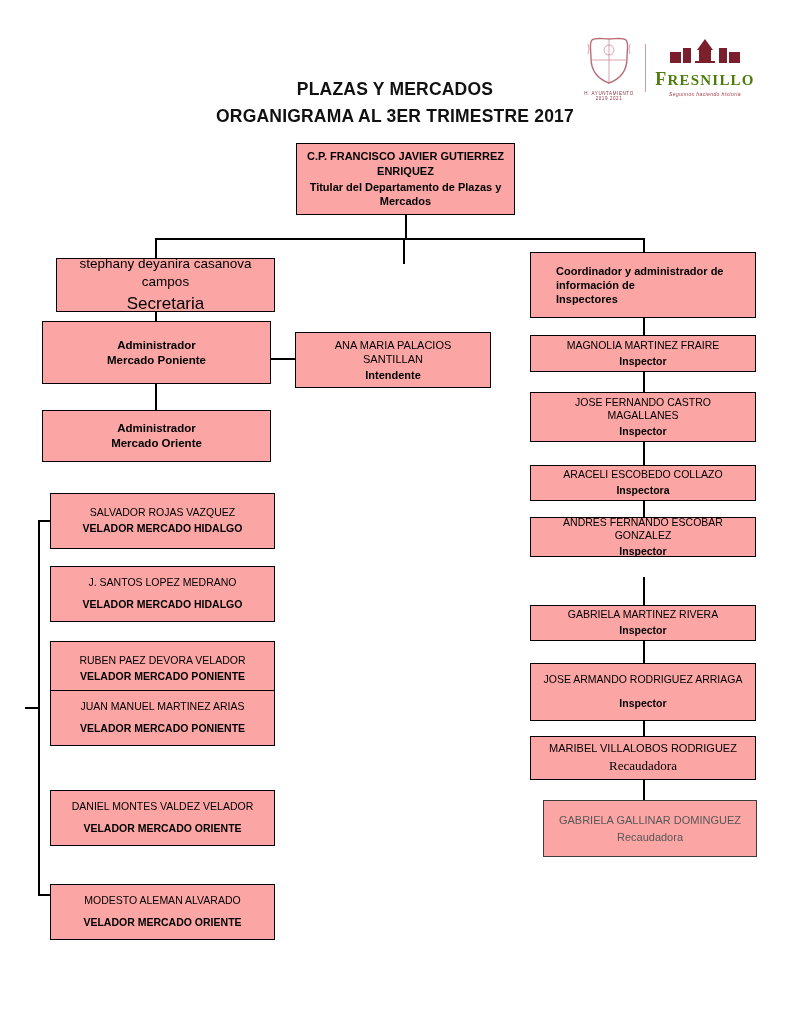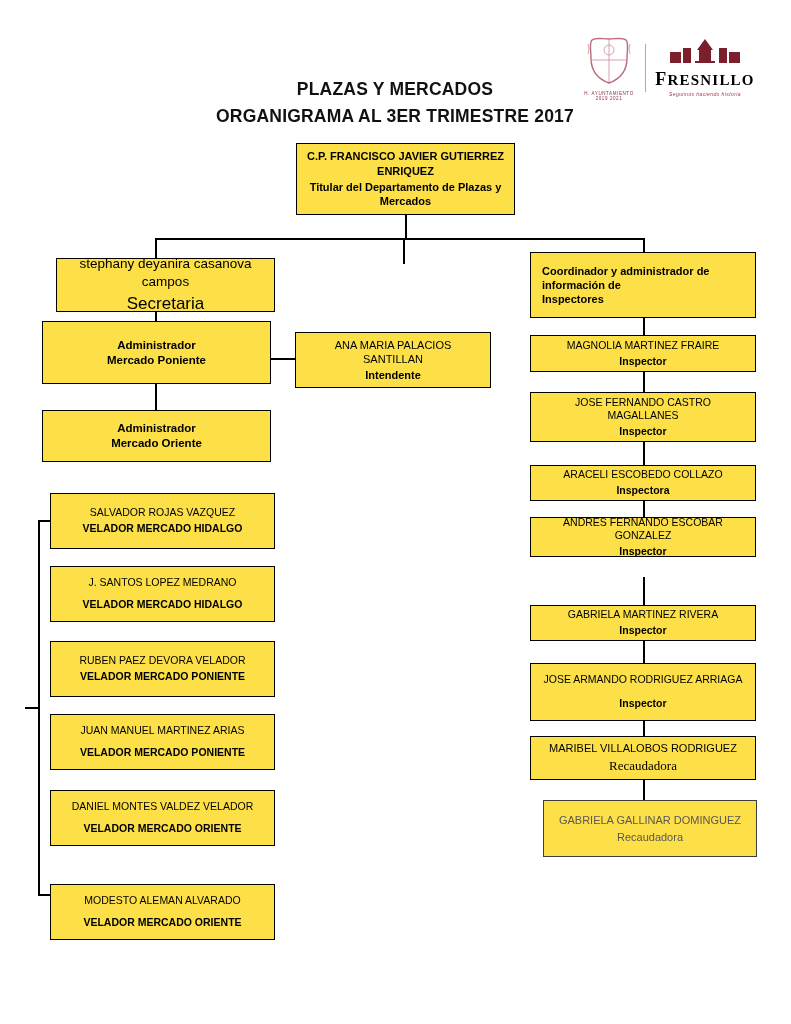--- a/index.html
+++ b/index.html
@@ -9,51 +9,51 @@
 
   
   .pagetitle{position:absolute;left:115px;top:76px;width:560px;text-align:center;
     font-weight:bold;font-size:17.5px;line-height:27px;color:#111;letter-spacing:.2px}
 
   .logos{position:absolute;left:578px;top:36px;width:182px;height:64px;display:flex;align-items:center}
   .crest{width:62px;display:flex;flex-direction:column;align-items:center}
   .crest-caption{font-size:4.5px;color:#8c2f3f;letter-spacing:.6px;margin-top:1px;text-align:center}
   .logo-divider{width:1px;height:48px;background:#cf9aa2;margin:0 5px}
   .citylogo{width:108px;display:flex;flex-direction:column;align-items:center}
-  .city-name{font-family:"Liberation Serif",serif;font-weight:bold;font-size:15px;color:#000000;
+  .city-name{font-family:"Liberation Serif",serif;font-weight:bold;font-size:15px;color:#4d7c0f;
     letter-spacing:1.2px;margin-top:2px}
   .city-name::first-letter{font-size:18px}
   .city-tagline{font-size:5px;color:#a63a44;font-style:italic;margin-top:1px;letter-spacing:.4px}
 
   
-  .node{position:absolute;border:1.6px solid #000;background:#fde047;display:flex;flex-direction:column;
+  .node{position:absolute;border:1.6px solid #000;background:#fca5a5;display:flex;flex-direction:column;
     align-items:center;justify-content:center;text-align:center;line-height:1.3;gap:2px;padding:3px 6px}
   .nm,.tt{white-space:pre-line;width:100%}
 
   
   .hline,.vline{position:absolute;background:#000}
   .hline{height:1.6px}
   .vline{width:1.6px}
 
   
   .n-director{left:296px;top:143px;width:219px;height:72px;font-weight:bold;font-size:11px}
   .n-secretaria{left:56px;top:258px;width:219px;height:54px;font-size:13.5px}
   .n-secretaria .tt{font-size:17px}
   .n-xibran{left:291px;top:263px;width:224px;height:53px;font-weight:bold;font-size:11px}
   .n-coordinador{left:530px;top:252px;width:226px;height:66px;font-weight:bold;font-size:11px;
-    align-items:flex-start;text-align:left;padding-left:11px}
+    align-items:flex-start;text-align:left;padding-left:25px}
   .n-adminpon{left:42px;top:321px;width:229px;height:63px;font-weight:bold;font-size:11.5px}
   .n-intendente{left:295px;top:332px;width:196px;height:56px;font-size:11px}
   .n-intendente .tt{font-weight:bold}
   .n-adminori{left:42px;top:410px;width:229px;height:52px;font-weight:bold;font-size:11.5px}
 
   .velador{left:50px;width:225px;height:56px;font-size:10.5px}
   .velador .tt{font-weight:bold}
   .velador.gap{justify-content:space-between;padding:9px 6px}
-  .v1{top:493px}.v2{top:566px}.v3{top:641px}.v4{top:714px}.v5{top:790px}.v6{top:884px}
+  .v1{top:493px}.v2{top:566px}.v3{top:641px}.v4{top:690px}.v5{top:790px}.v6{top:884px}
 
   .inspector{left:530px;width:226px;font-size:10.5px}
   .inspector .tt{font-weight:bold}
   .i1{top:335px;height:37px}
   .i2{top:392px;height:50px}
   .i3{top:465px;height:36px}
   .i4{top:517px;height:40px}
   .i5{top:605px;height:36px}
   .i6{top:663px;height:58px;justify-content:space-between;padding:9px 6px}
   .i7{top:736px;height:44px}

